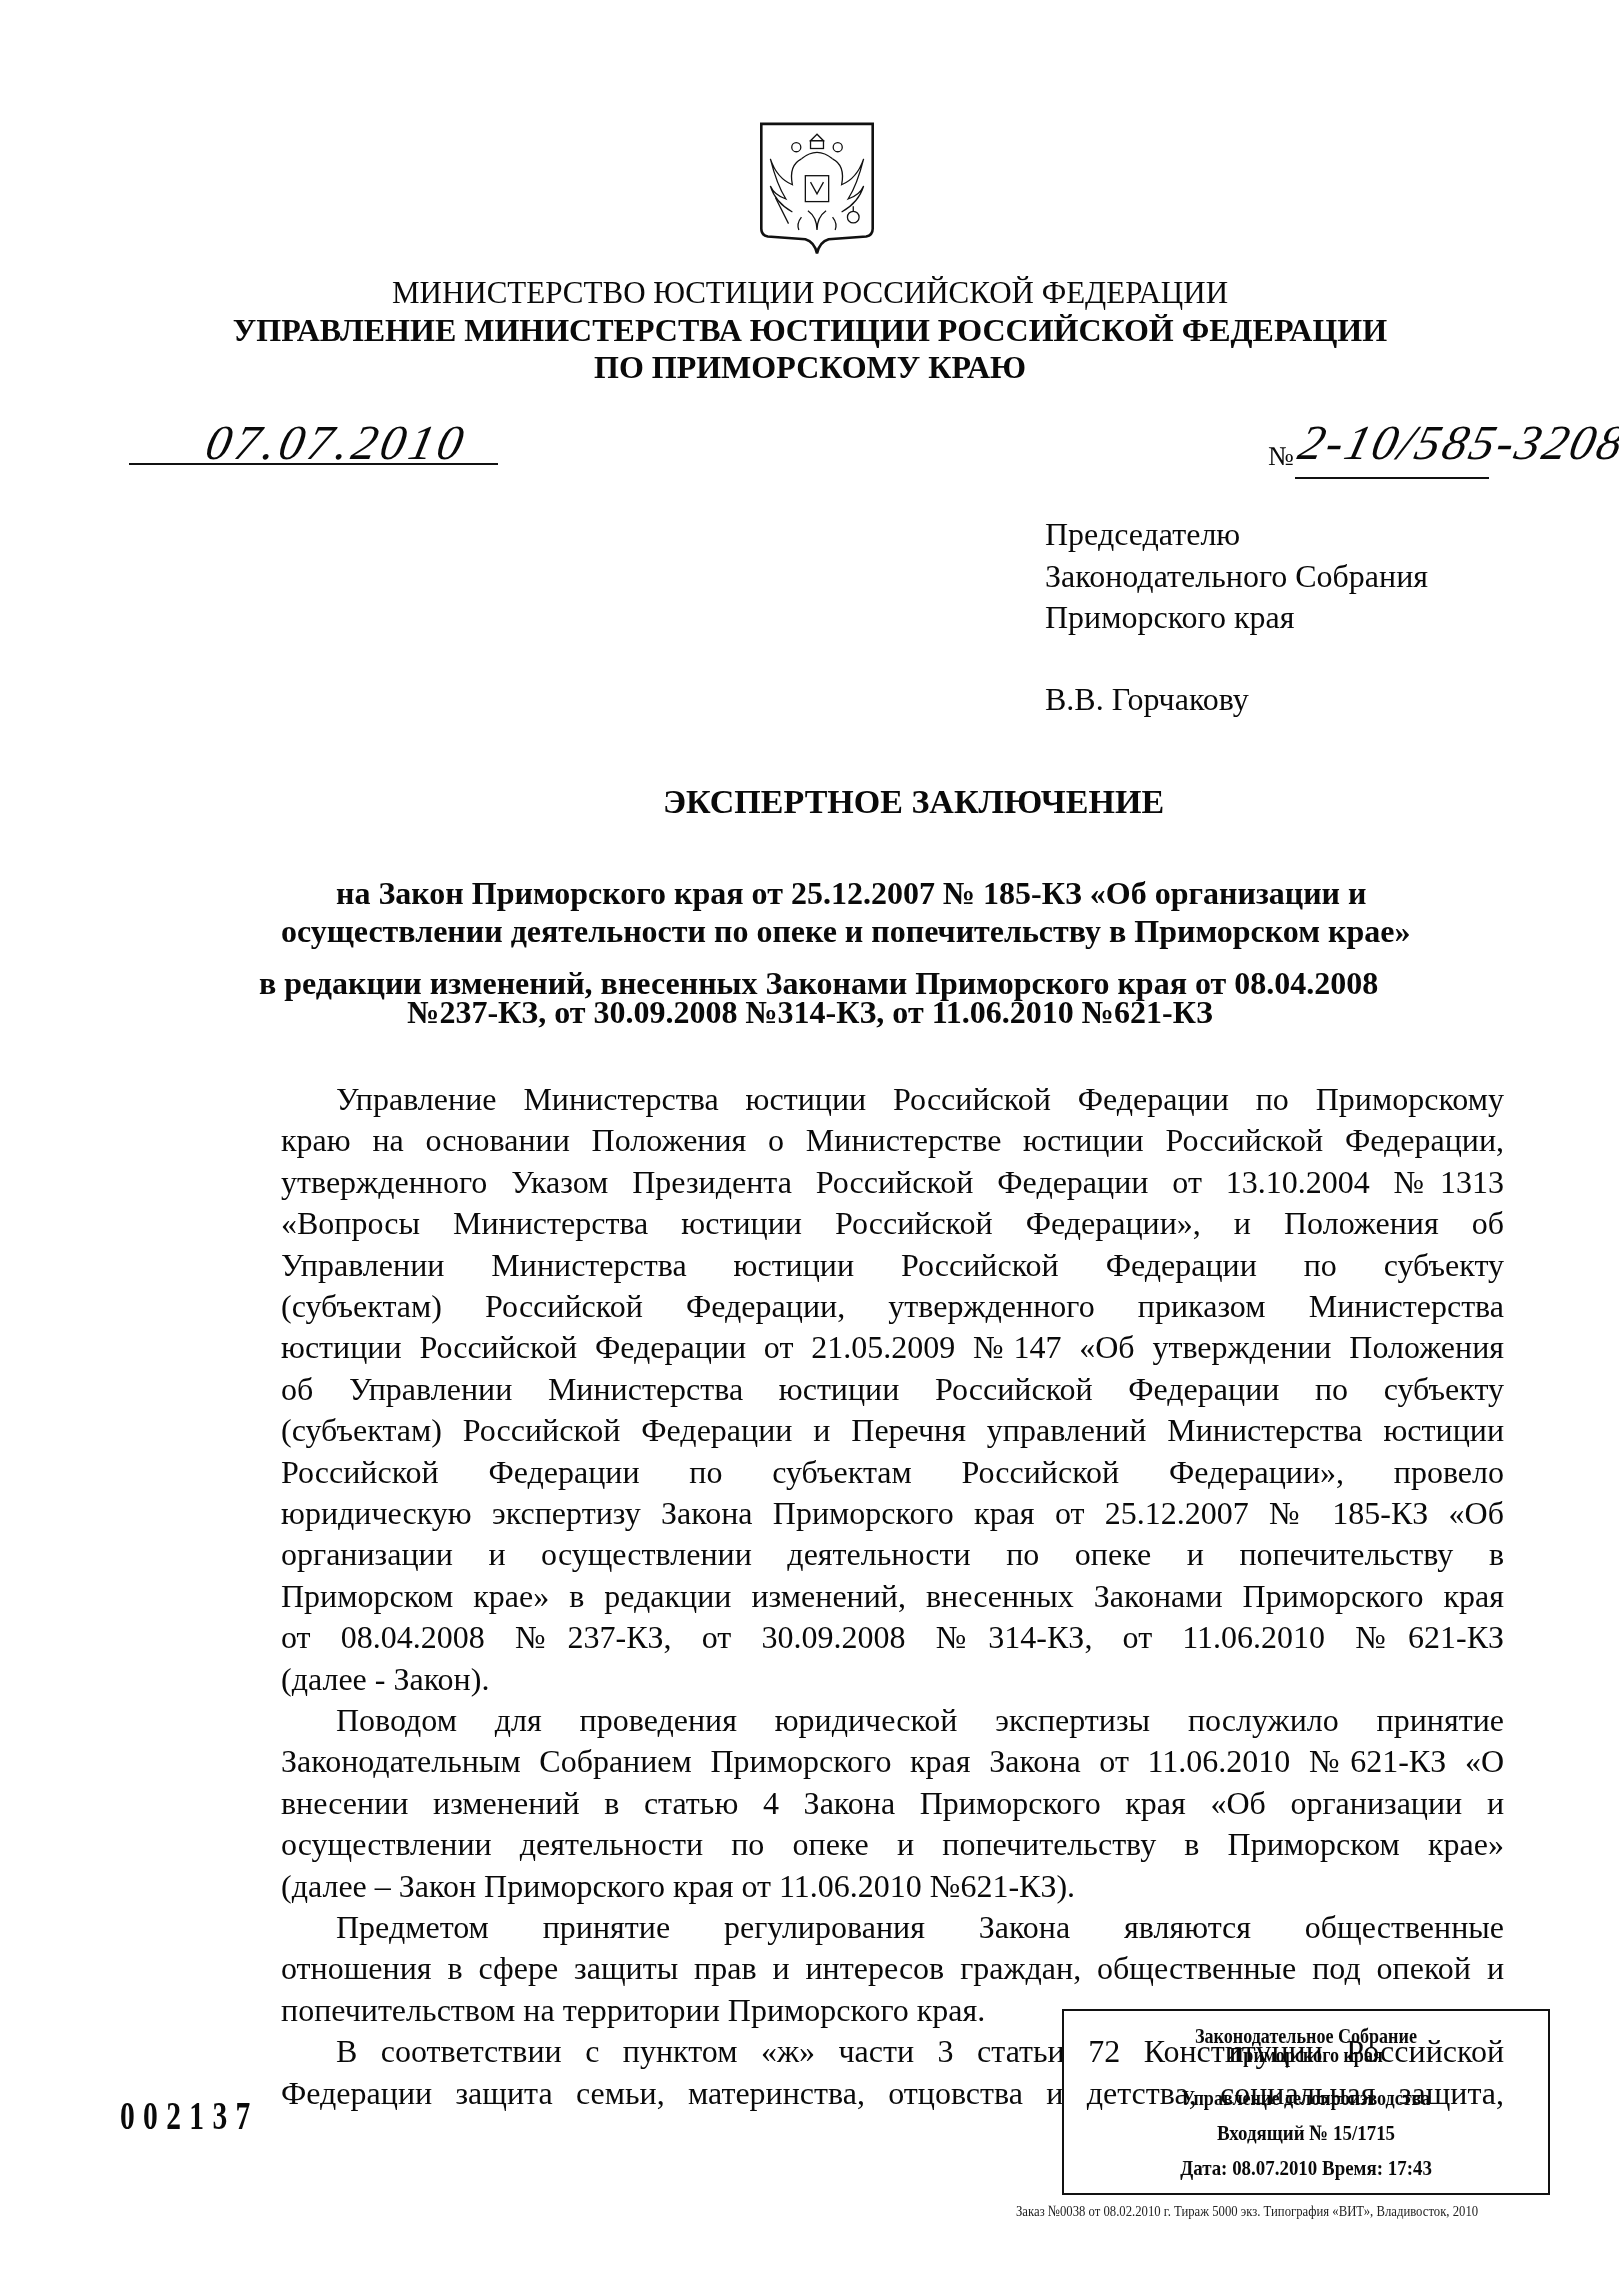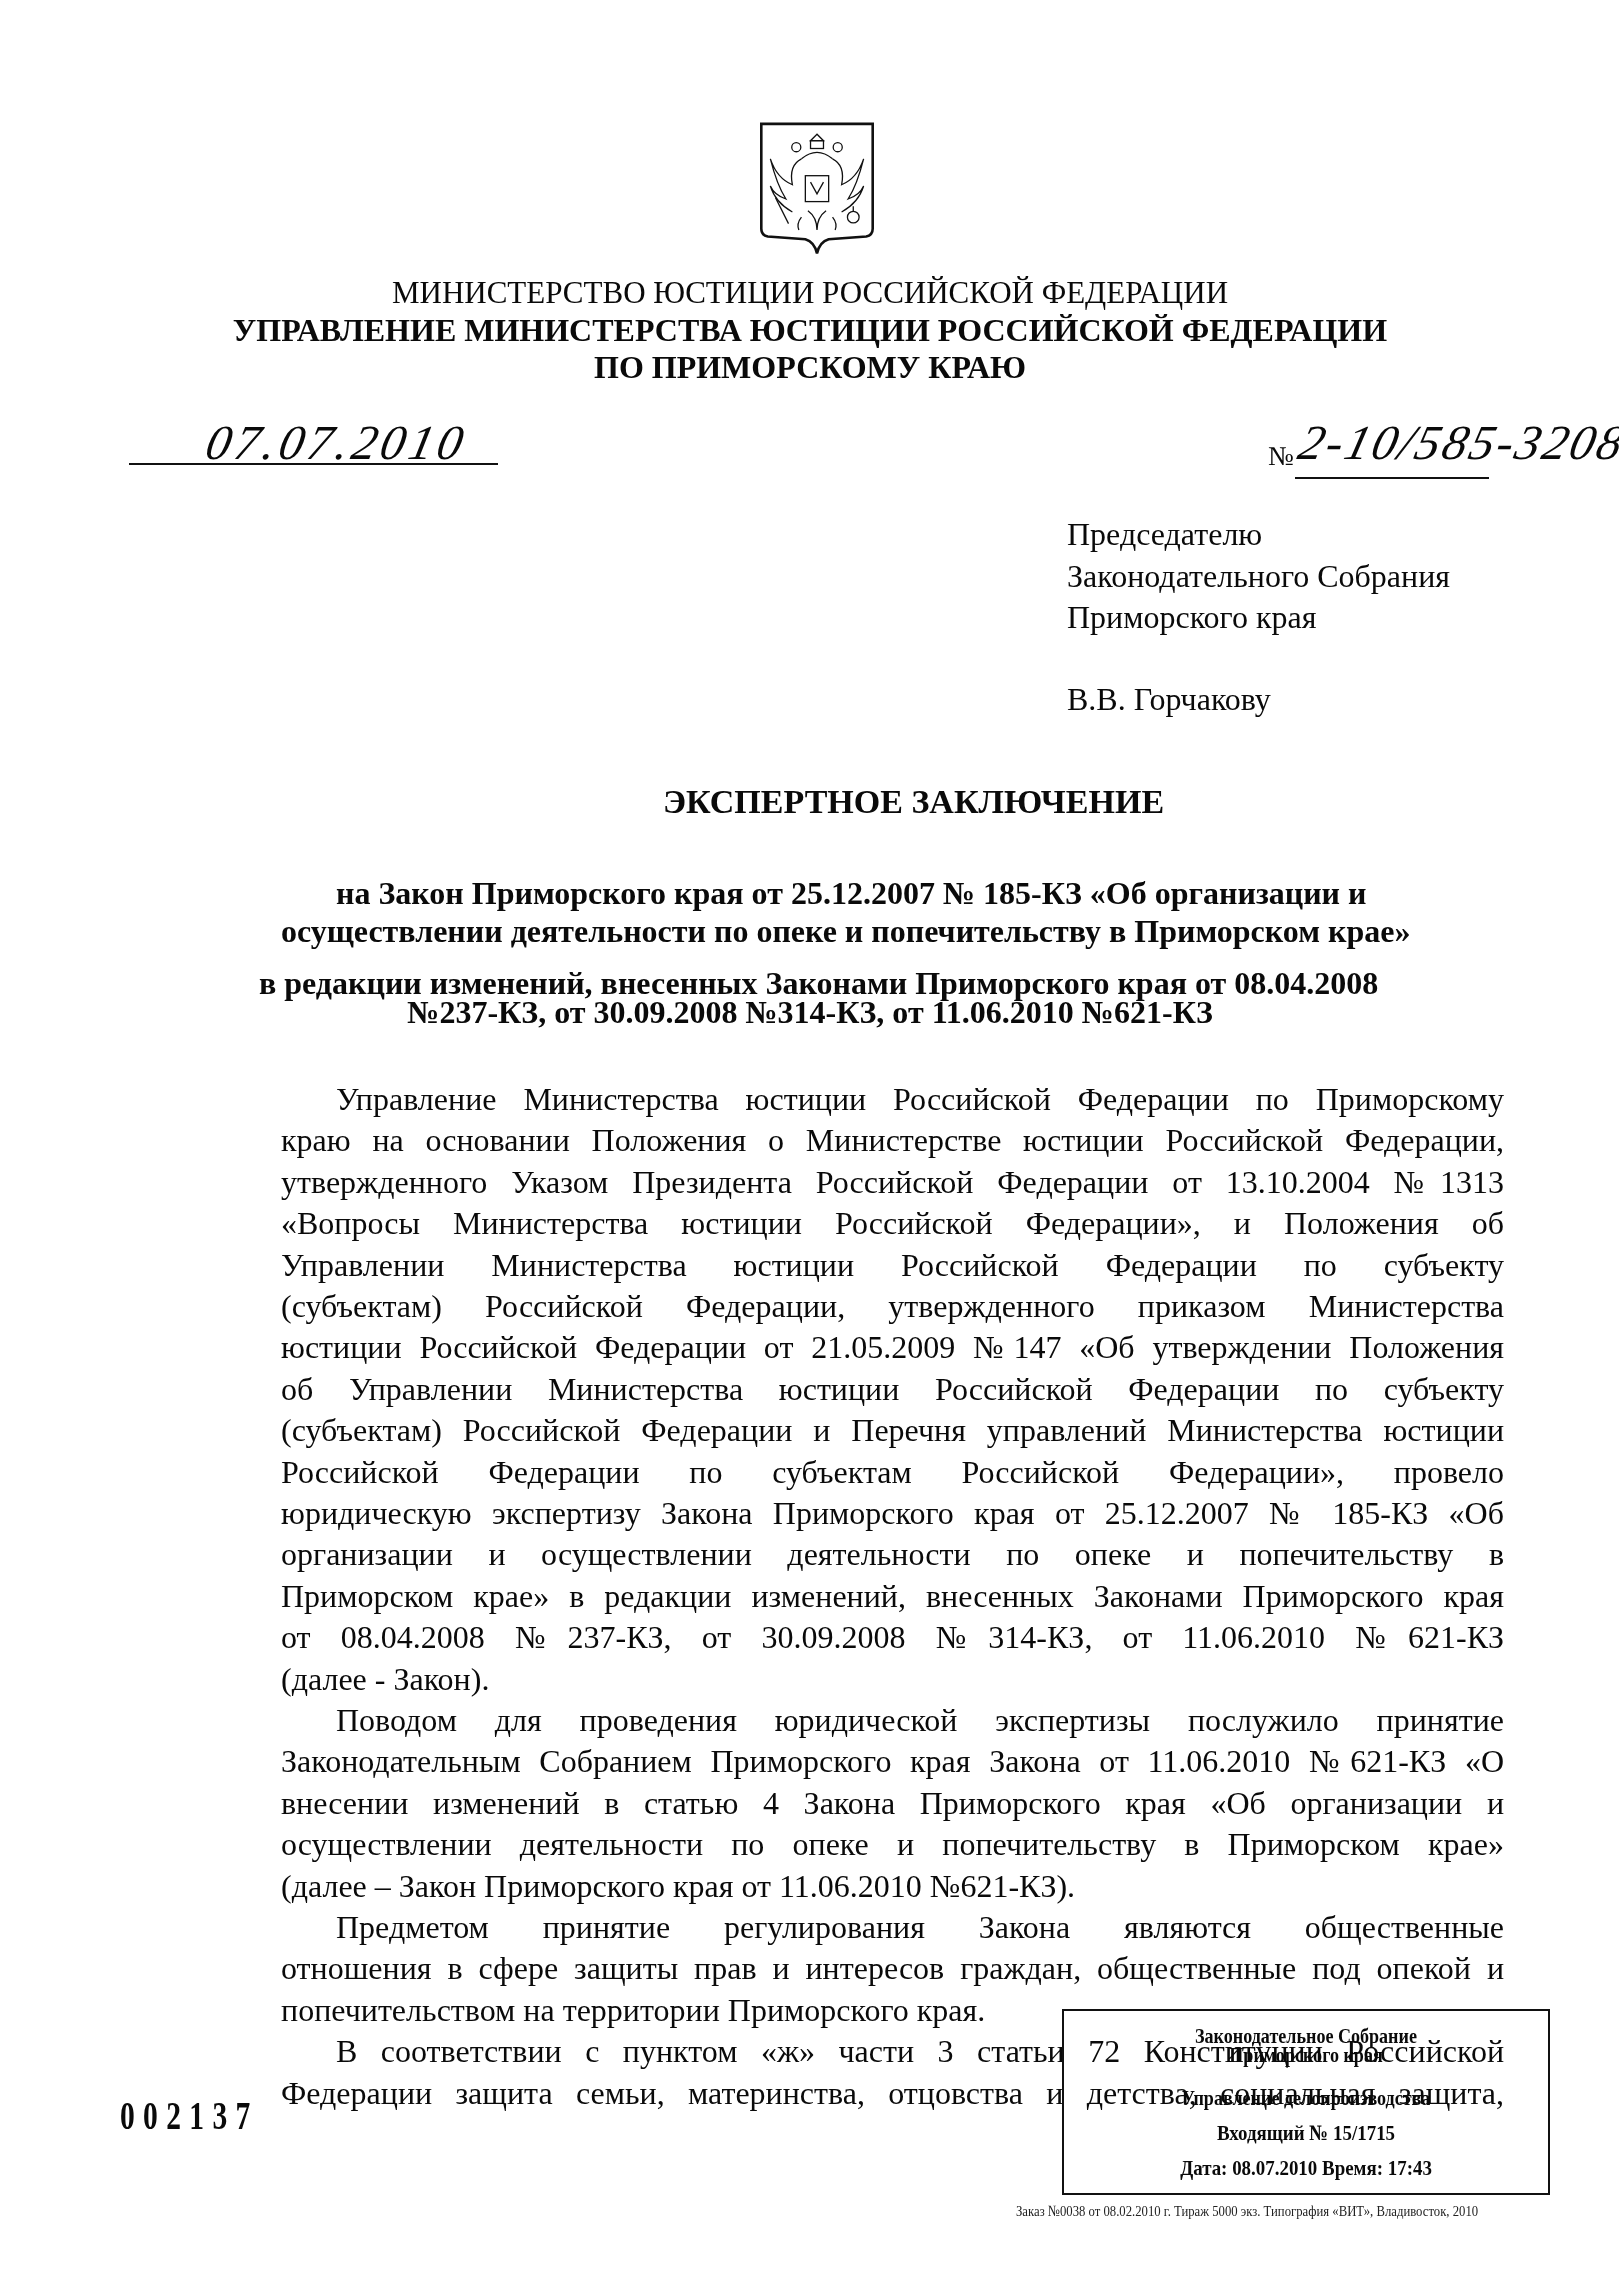--- a/index.html
+++ b/index.html
@@ -11,21 +11,21 @@
   .hdr1 { top:275px; font-size:31px; letter-spacing:0px; }
   .hdr2 { top:312px; font-size:32px; font-weight:bold; }
   .hdr3 { top:349px; font-size:32px; font-weight:bold; }
   .date-line { left:129px; top:463px; width:369px; height:1.9px; background:#111; }
   .date-val { left:207px; top:414px; font-family:"Liberation Serif", serif; font-style:italic;
               font-size:49px; letter-spacing:3.9px; transform:skewX(-12deg); }
   .num-label { left:1268px; top:441px; font-size:27px; }
   .num-line { left:1295px; top:477px; width:194px; height:1.9px; background:#111; }
   .num-val { left:1300px; top:414px; font-style:italic; font-size:49px; letter-spacing:2.6px;
              transform:skewX(-14deg); white-space:nowrap; }
-  .addr { left:1067px; font-size:32px; white-space:nowrap; }
+  .addr { left:1045px; font-size:32px; white-space:nowrap; }
   .addr0 { top:516px; } .addr1 { top:558px; } .addr2 { top:599px; } .addr3 { top:681px; }
   .title { left:0; width:1620px; text-align:center; top:783px; font-size:34px; font-weight:bold; margin-left:207px; width:1413px;}
   .sub { font-weight:bold; font-size:32px; white-space:nowrap; text-align:justify; }
   .sub0 { left:336px; top:875px; width:1168px; }
   .sub1 { left:281px; top:913px; width:1223px; }
   .sub2 { left:259px; top:954px; width:1245px;margin-top:11px; }
   .sub3 { left:0; width:1620px; text-align:center; top:994px; }
   .body { left:281px; width:1223px; font-size:32px; }
   .line { position:absolute; left:0; width:1223px; height:41px; line-height:41px; white-space:nowrap;
           text-align:justify; text-align-last:justify; }

